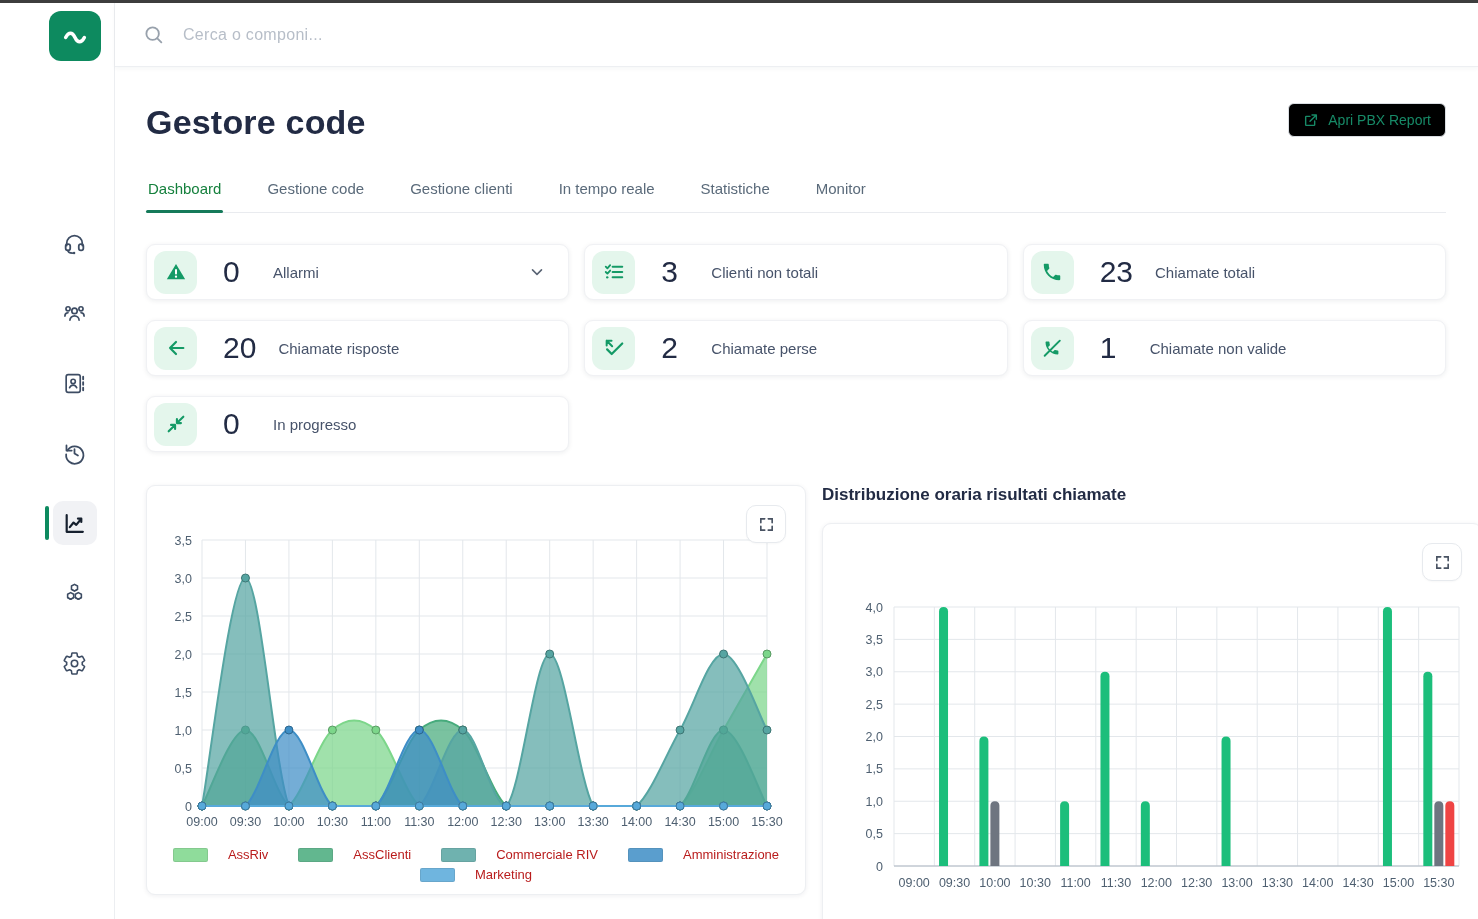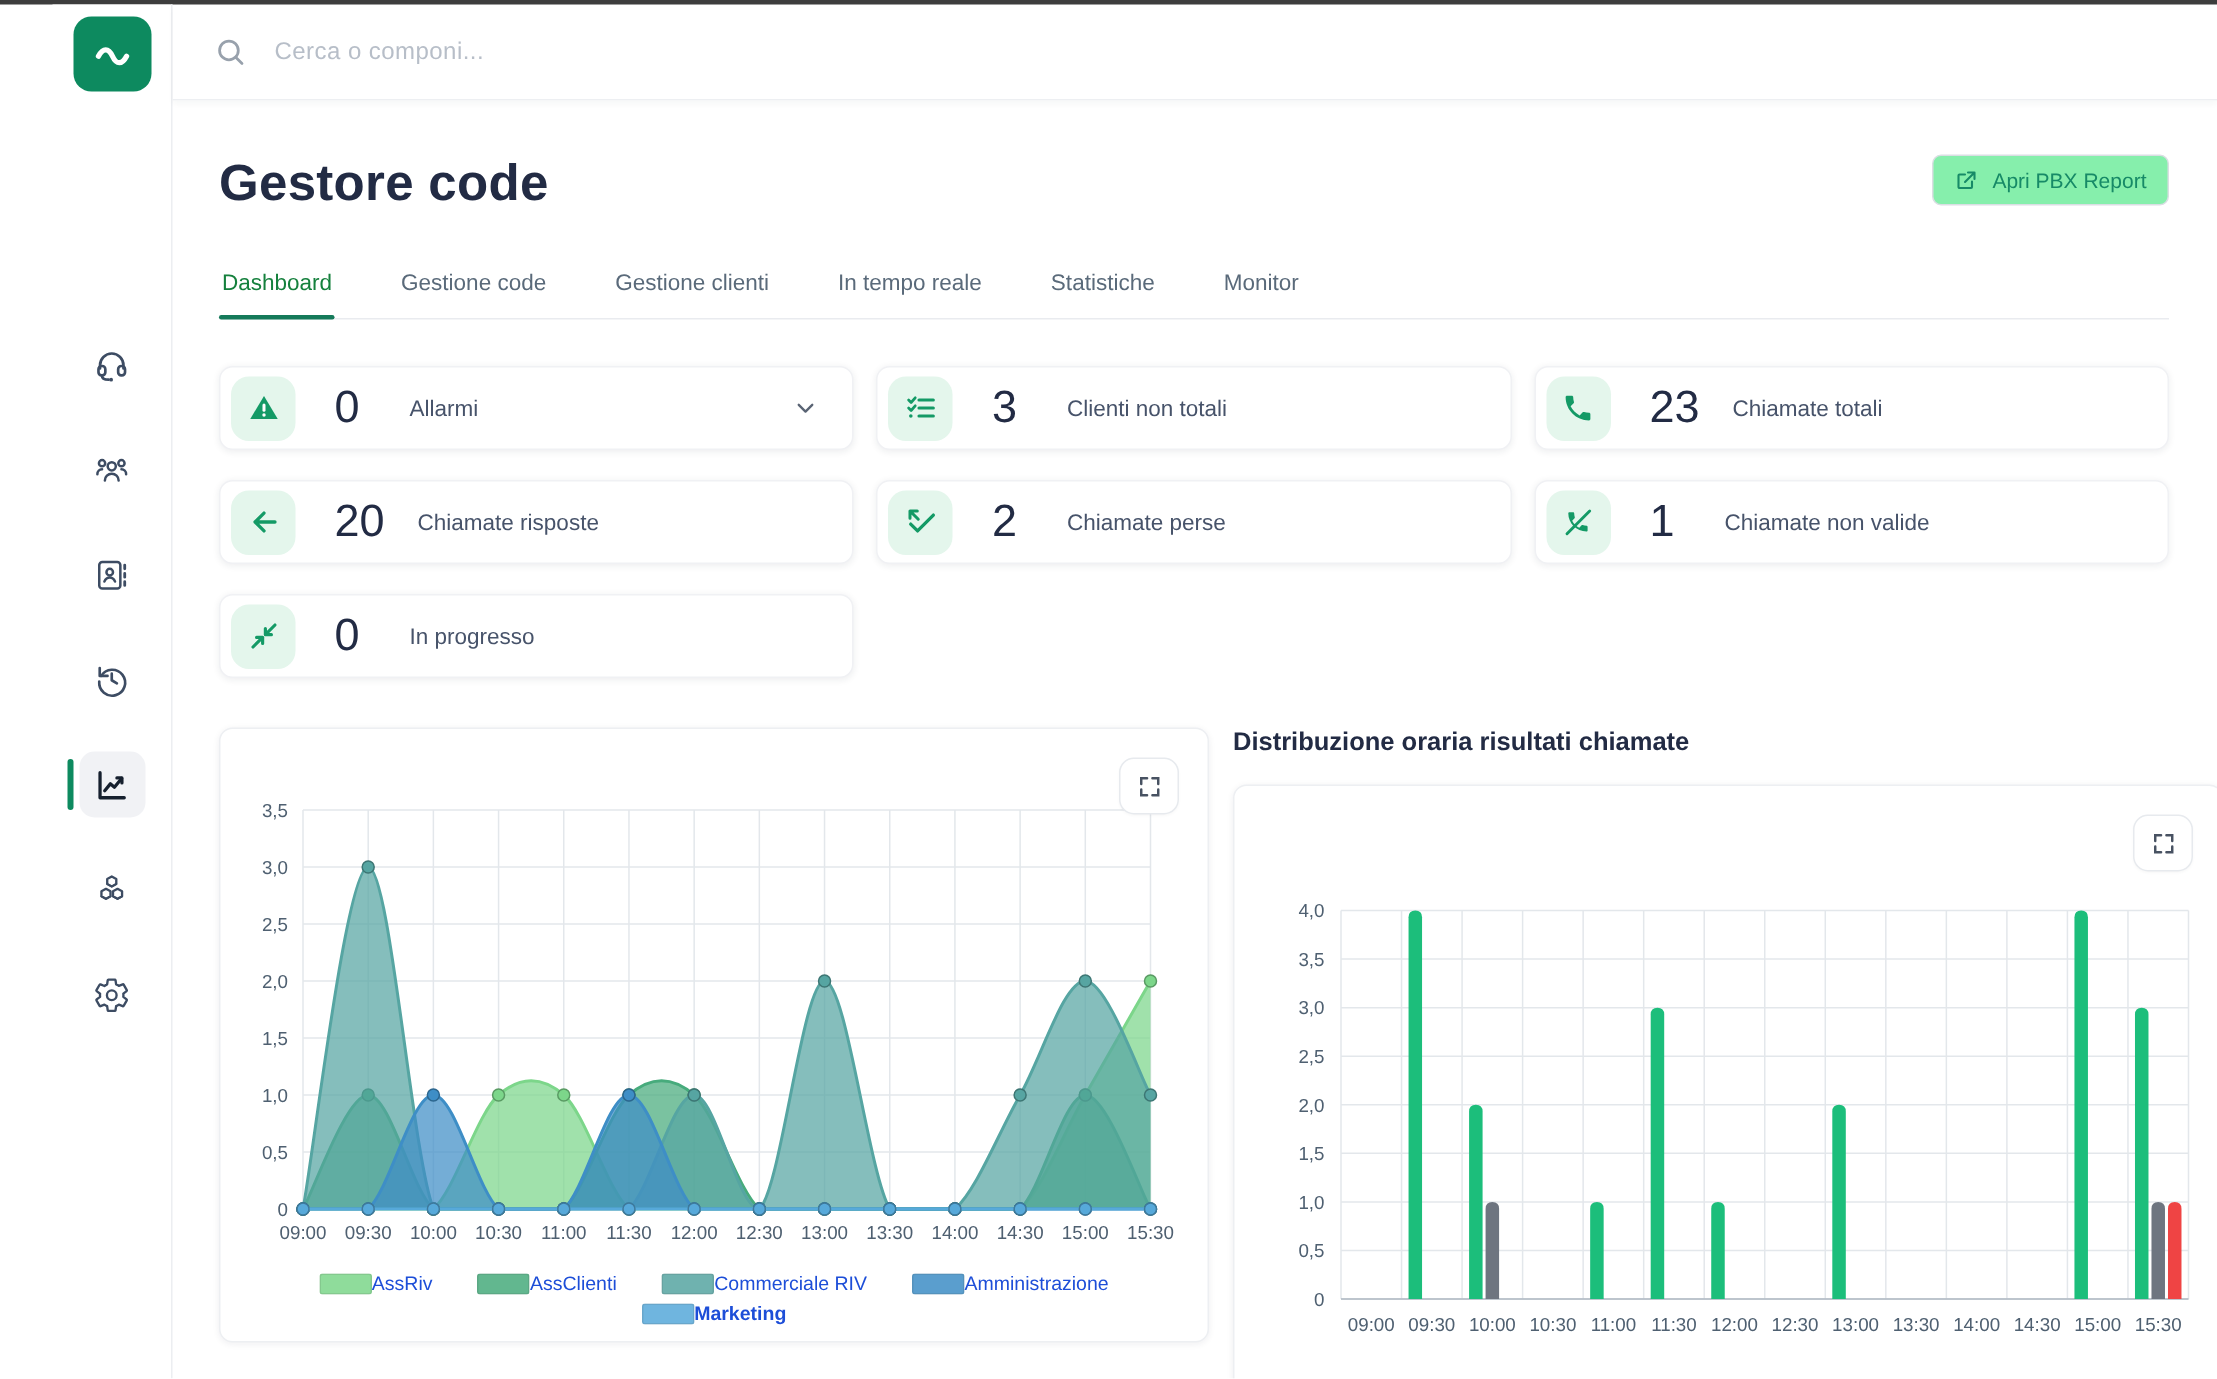--- a/index.html
+++ b/index.html
@@ -22,21 +22,21 @@
   .main { flex:1; display:flex; flex-direction:column; min-width:0; }
   .topbar { height:64px; display:flex; align-items:center; padding:0 28px; border-bottom:1px solid #EDEFF2; box-shadow:0 2px 4px rgba(30,40,60,.04); flex-shrink:0; }
   .topbar svg { width:22px; height:22px; margin-right:18px; }
   .search-input { border:none; outline:none; font-size:16px; letter-spacing:.3px; color:#3c4658; width:600px; font-family:inherit; }
   .search-input::placeholder { color:#B7BEC8; }
 
   
   .content { padding:0 32px 0 31px; overflow:hidden; }
   .page-head { display:flex; align-items:flex-start; justify-content:space-between; margin-top:36px; }
   .page-title { font-size:34px; font-weight:700; color:#222B44; letter-spacing:.2px; }
-  .report-btn { display:flex; align-items:center; gap:9px; border:1px solid #DADEE3; background:#86efac; border-radius:6px; height:34px; padding:0 14px; font-size:14px; color:#178A67; cursor:pointer; font-family:inherit; }
+  .report-btn { display:flex; align-items:center; gap:9px; border:1px solid #DADEE3; background:#000000; border-radius:6px; height:34px; padding:0 14px; font-size:14px; color:#178A67; cursor:pointer; font-family:inherit; }
   .report-btn svg { width:16px; height:16px; }
 
   .tabs { display:flex; margin-top:28px; border-bottom:1px solid #E9EBEF; }
   .tab { font-size:15px; color:#5A6A7A; padding:10px 2px 15px; margin-right:42px; cursor:pointer; position:relative; }
   .tab.active { color:#15803d; }
   .tab.active::after { content:""; position:absolute; left:0; right:0; bottom:-1px; height:3px; background:#157A5A; border-radius:2px; }
 
   
   .stats { margin-top:31px; display:grid; grid-template-columns:repeat(3,1fr); column-gap:15px; row-gap:20px; }
   .card { background:#fff; border:1px solid #F0F1F4; border-radius:9px; box-shadow:0 1px 5px rgba(25,35,55,.08); height:56px; display:flex; align-items:center; padding:0 22px 0 7px; }
@@ -47,22 +47,22 @@
   .card .chev { margin-left:auto; display:flex; cursor:pointer; }
   .card .chev svg { width:18px; height:18px; }
 
   
   .charts { margin-top:33px; display:grid; grid-template-columns:660px 660px; column-gap:16px; }
   .chart-title { font-size:17px; font-weight:700; color:#222B44; margin-bottom:18px; }
   .chart-card { background:#fff; border:1px solid #EDEFF2; border-radius:9px; box-shadow:0 1px 5px rgba(25,35,55,.07); position:relative; height:410px; }
   .fs-btn { position:absolute; top:19px; right:19px; width:40px; height:38px; border:1px solid #E7EAEE; border-radius:10px; background:#fff; display:flex; align-items:center; justify-content:center; cursor:pointer; box-shadow:0 1px 2px rgba(0,0,0,.03); }
   .fs-btn svg { width:17px; height:17px; }
   .legend { display:flex; justify-content:center; gap:30px; margin-top:4px; }
-  .legend-row2 { margin-top:5px;font-weight:bold; }
-  .legend-item { display:flex; align-items:center; gap:0; font-size:13px; color:#1d4ed8; cursor:pointer; }
+  .legend-row2 { margin-top:5px; }
+  .legend-item { display:flex; align-items:center; gap:20px; font-size:13px; color:#b91c1c; cursor:pointer; }
   .legend-swatch { width:35px; height:14px; border-radius:2px; border:1px solid rgba(0,0,0,.10); }
   text { font-family:"Liberation Sans","DejaVu Sans",sans-serif; }
 </style>
 </head>
 <body>
 
 <div class="top-strip"></div>
 <div class="app">
 
   <div class="sidebar">

